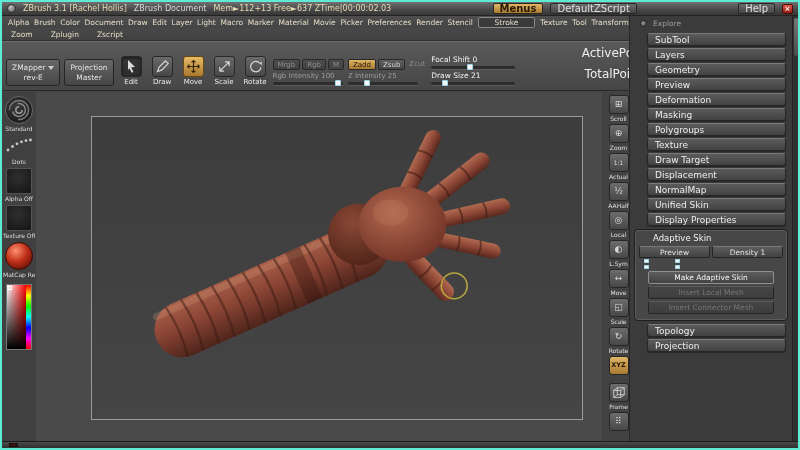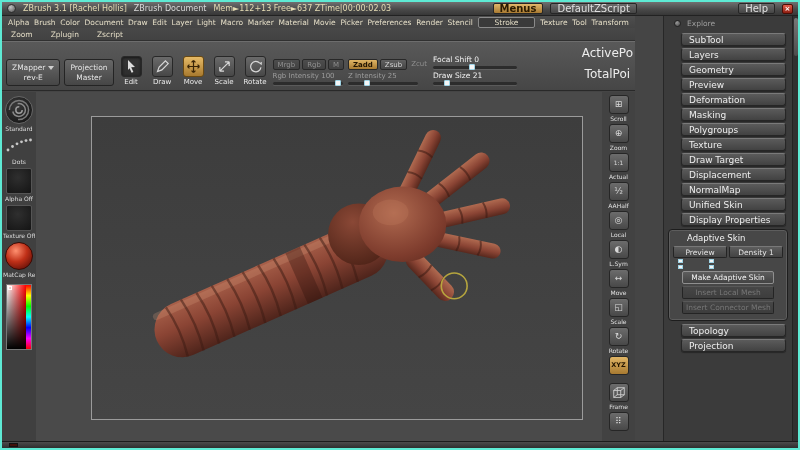--- a/index.html
+++ b/index.html
@@ -28,21 +28,21 @@
   .drop-arrow{display:inline-block;width:0;height:0;border-left:3px solid transparent;border-right:3px solid transparent;border-top:4px solid #cfcfcf;margin-left:3px;vertical-align:middle}
   .tool-btn{width:27px;display:flex;flex-direction:column;align-items:center;gap:1px}
   .tool-ic{width:21px;height:21px;border-radius:3px;background:linear-gradient(#6a6a6a,#474747);border:1px solid #282828;display:flex;align-items:center;justify-content:center}
   .tool-ic.pressed{background:linear-gradient(#363636,#2d2d2d);box-shadow:inset 0 1px 3px rgba(0,0,0,.65)}
   .tool-ic.tan{background:linear-gradient(#e6ba66,#a87a2f);border-color:#6b4a12}
   .tool-lbl{font-size:7px;color:#ececec}
   .group{display:flex;flex-direction:column;gap:2px;justify-content:flex-end;padding-bottom:1px}
   .btn-row{display:flex;gap:2px;align-items:flex-end}
   .sm-btn{height:11px;padding:0 4px;font-size:7px;line-height:10px;color:#d4d4d4;background:linear-gradient(#606060,#454545);border:1px solid #282828;border-radius:2px;white-space:nowrap}
   .sm-btn.dim{color:#8f8f8f;background:linear-gradient(#4d4d4d,#414141)}
-  .sm-btn.tan{background:linear-gradient(#e0b565,#a87a31);color:#241500;font-weight:bold}
+  .sm-btn.tan{background:linear-gradient(#e0b565,#a87a31);color:#241500;font-weight:normal}
   .sm-txt{font-size:7px;color:#8f8f8f;line-height:11px;padding:0 2px}
   .grp-label{font-size:7px;color:#9c9c9c;white-space:nowrap}
   .grp-label.bright{color:#f2f2f2;font-size:7.5px}
   .track{height:3px;background:#2c2c2c;border-radius:2px;position:relative;box-shadow:0 1px 0 rgba(255,255,255,.1)}
   .knob{position:absolute;top:-2px;width:6px;height:6px;background:#f5f5f5;border:1px solid #9fd4e6;border-radius:1px}
   .points{position:absolute;right:2px;bottom:6px;font-size:12px;color:#ececec;line-height:1.7;text-align:center}
 
   
   .workspace{position:absolute;top:90px;left:0;width:633px;bottom:7px;background:#474747}
   .left-shelf{position:absolute;left:0;top:0;bottom:0;width:34px;background:#404040;padding-top:2px}
@@ -61,21 +61,21 @@
   .document svg{display:block;width:100%;height:100%}
 
   .right-shelf{position:absolute;right:0;top:0;bottom:0;width:33px;background:#424242;display:flex;flex-direction:column;align-items:center;padding-top:3px;overflow:hidden}
   .rs-cell{display:flex;flex-direction:column;align-items:center;margin-bottom:2px}
   .rs-btn{width:20px;height:19px;border-radius:3px;background:linear-gradient(#6c6c6c,#484848);border:1px solid #262626;display:flex;align-items:center;justify-content:center;color:#d8d8d8;font-size:9px;line-height:1}
   .rs-btn.small-text{font-size:6px}
   .rs-btn.tan{background:linear-gradient(#e0b565,#a87a31);color:#241500;font-size:6.5px;font-weight:bold}
   .rs-label{font-size:6px;color:#e0e0e0;margin-top:1px}
 
   
-  .tool-panel{position:absolute;top:14px;right:0;width:135px;bottom:7px;background:#3b3b3b;border-left:1px solid #272727;overflow:hidden}
+  .tool-panel{position:absolute;top:14px;right:0;width:169px;bottom:7px;background:#3b3b3b;border-left:1px solid #272727;overflow:hidden}
   .tp-header{height:15px;display:flex;align-items:center;padding:0 10px;font-size:7.5px;color:#9f9f9f;gap:6px}
   .tp-header-dot{width:7px;height:7px;border-radius:50%;background:radial-gradient(circle at 35% 30%,#999,#444);border:1px solid #222}
   .tp-item{margin:2px 12px 2px 17px;height:13px;line-height:13px;padding-left:7px;font-size:9px;color:#eeeeee;background:linear-gradient(#5b5b5b,#424242);border:1px solid #262626;border-top-color:#7a7a7a;border-radius:3px;box-shadow:0 1px 1px rgba(0,0,0,.35);cursor:default;white-space:nowrap;overflow:hidden}
   .adaptive-box{margin:3px 10px 3px 4px;background:#474747;border:1px solid #1d1d1d;box-shadow:inset 0 0 0 1px #5d5d5d;border-radius:4px;padding:2px 3px 4px}
   .ab-title{font-size:8.5px;color:#f2f2f2;margin:1px 0 3px 15px}
   .ab-row{display:flex;gap:2px;margin:0 1px 1px}
   .ab-btn{height:12px;line-height:11px;font-size:7.5px;color:#e2e2e2;text-align:center;background:linear-gradient(#5d5d5d,#434343);border:1px solid #242424;border-top-color:#787878;border-radius:2px;padding:0 3px;white-space:nowrap;overflow:hidden;cursor:default}
   .ab-btn.grow{flex:1}
   .ab-btn.tan{background:linear-gradient(#e0b565,#a87a31);color:#241500;font-weight:bold}
   .ab-btn.full{display:block;margin:2px 10px;height:13px;line-height:12px}

